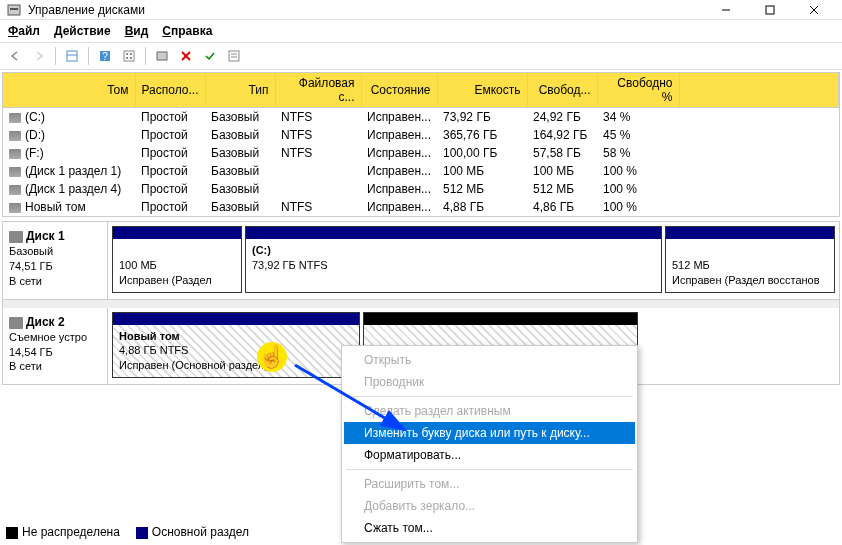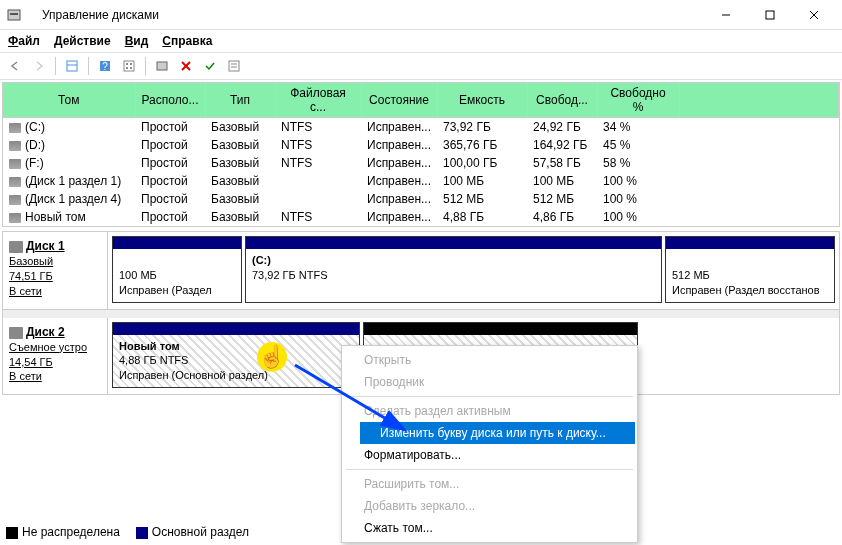--- a/index.html
+++ b/index.html
@@ -1,48 +1,48 @@
 <!DOCTYPE html>
 <html><head>
 <meta charset="utf-8">
 <style>
 * { box-sizing: border-box; margin: 0; padding: 0; }
 body { font-family: "Segoe UI", Tahoma, sans-serif; font-size: 12px; background: #fff; width: 842px; height: 545px; overflow: hidden; position: relative; }
-.titlebar { height: 30px; display: flex; align-items: center; padding: 0 6px; border-bottom: 1px solid #e0e0e0; gap: 14px; }
+.titlebar { height: 20px; display: flex; align-items: center; padding: 0 6px; border-bottom: 1px solid #e0e0e0; }
 .titlebar-icon { width: 16px; height: 16px; margin-right: 6px; display: inline-flex; align-items: center; justify-content: center; }
 .titlebar-title { flex: 1; font-size: 12px; }
 .win-controls { display: flex; gap: 0; }
 .win-btn { width: 44px; height: 28px; display: flex; align-items: center; justify-content: center; cursor: pointer; }
 .menubar { height: 22px; display: flex; align-items: center; padding: 0 8px; gap: 14px; }
 .menubar span { cursor: pointer; font-weight: bold; }
 .menubar span::first-letter { text-decoration: underline; }
 .toolbar { height: 28px; border-top: 1px solid #e0e0e0; border-bottom: 1px solid #e0e0e0; display: flex; align-items: center; padding: 0 4px; gap: 2px; }
 .tool-btn { width: 22px; height: 22px; display: flex; align-items: center; justify-content: center; cursor: pointer; border: 1px solid transparent; }
 .tool-sep { width: 1px; height: 18px; background: #ccc; margin: 0 3px; }
 .table-wrap { border: 1px solid #ccc; margin: 2px; }
-thead th { text-align: center; font-weight: normal; padding: 3px 6px; border-right: 1px solid #ccc; border-bottom: 1px solid #ccc; background: #86efac; font-size: 12px; }
+thead th { text-align: right; font-weight: normal; padding: 3px 6px; border-right: 1px solid #ccc; border-bottom: 1px solid #ccc; background: #fde047; font-size: 12px; }
 tbody td { padding: 2px 6px; font-size: 12px; white-space: nowrap; }
 .vol-icon { width: 12px; height: 10px; display: inline-block; background: linear-gradient(#888,#aaa); border-radius: 1px; margin-right: 4px; vertical-align: middle; }
 .disk-panel { margin: 4px 2px 2px 2px; border: 1px solid #ccc; overflow: hidden; }
 .disk-row { display: flex; border-bottom: 1px solid #ccc; }
-.disk-label { width: 105px; padding: 6px 6px; font-size: 11px; line-height: 1.35; border-right: 1px solid #ccc; text-decoration: underline; }
+.disk-label { width: 105px; padding: 6px 6px; font-size: 11px; line-height: 1.35; border-right: 1px solid #ccc; }
 .disk-label b { font-size: 12px; }
 .disk-icon { width: 14px; height: 12px; display: inline-block; background: #888; border-radius: 1px; margin-right: 3px; vertical-align: middle; }
 .parts { flex: 1; display: flex; padding: 4px 4px 6px 4px; gap: 3px; position: relative; }
 .part { border: 1px solid #333; display: flex; flex-direction: column; font-size: 11px; }
 .part-head { height: 12px; background: #000080; }
 .part-head.black { background: #000; }
 .part-body { padding: 4px 6px; line-height: 1.35; flex: 1; background: #fff; }
 .part-body.hatch { background: repeating-linear-gradient(45deg,#fff,#fff 4px,#ddd 4px,#ddd 6px); }
 .legend { position: absolute; left: 6px; bottom: 6px; display: flex; gap: 16px; font-size: 12px; align-items: center; }
 .leg-sq { width: 12px; height: 12px; display: inline-block; margin-right: 4px; vertical-align: middle; }
 .context-menu { position: absolute; left: 341px; top: 345px; width: 297px; background: #fff; border: 1px solid #ccc; box-shadow: 2px 2px 6px rgba(0,0,0,0.25); padding: 3px 2px; z-index: 100; }
 .cm-item { padding: 4px 20px; font-size: 12px; cursor: pointer; white-space: nowrap; }
 .cm-item.disabled { color: #aaa; cursor: default; }
-.cm-item.hl { background: #0078d7; color: #fff; margin-left: 16px; }
+.cm-item.hl { background: #0078d7; color: #fff; }
 .cm-sep { height: 1px; background: #ddd; margin: 3px 2px; }
 .cursor-hand { position: absolute; left: 257px; top: 342px; z-index: 200; font-size: 22px; background: #ffe600; width: 30px; height: 30px; border-radius: 50%; display: flex; align-items: center; justify-content: center; }
 .arrow { position: absolute; left: 290px; top: 345px; z-index: 150; pointer-events: none; }
 </style>
 </head>
 <body>
 
 <div class="titlebar">
   <span class="titlebar-icon">
     <svg width="14" height="14" viewBox="0 0 14 14">

